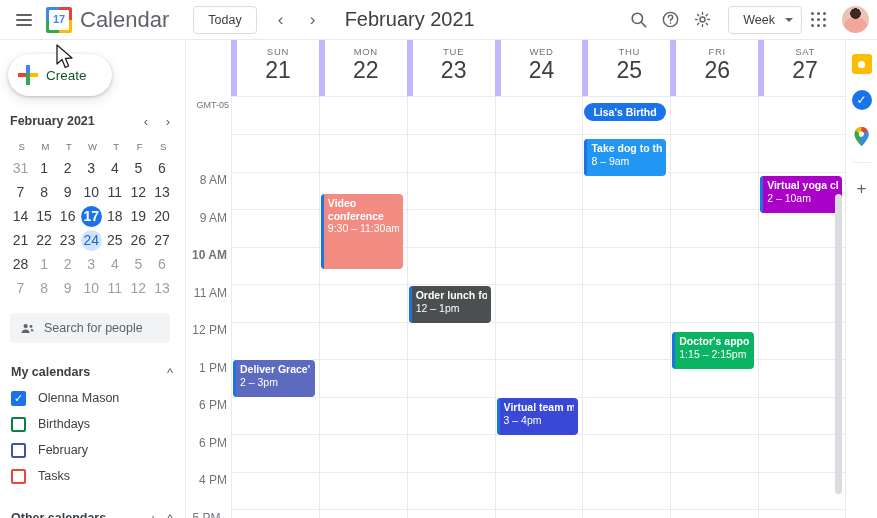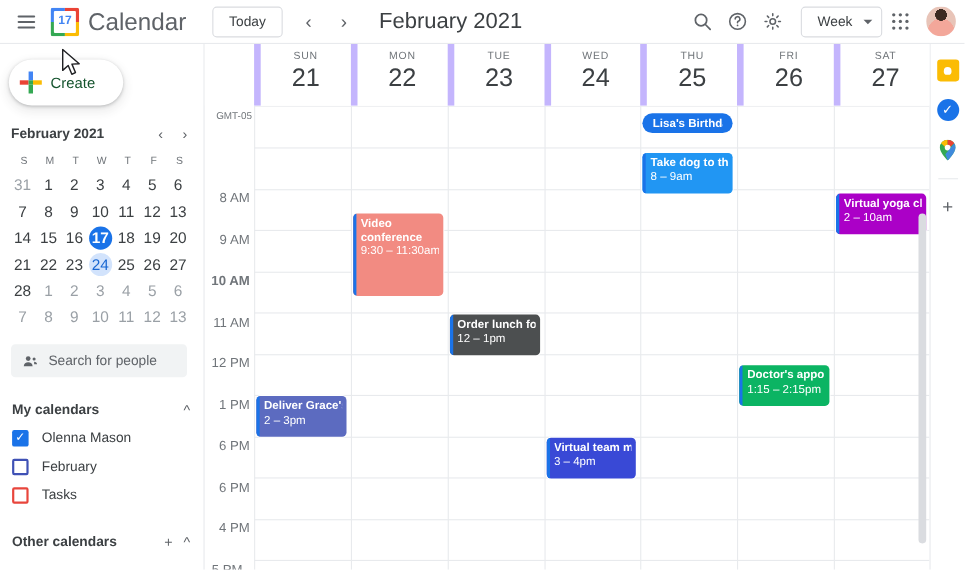--- a/index.html
+++ b/index.html
@@ -401,20 +401,24 @@
         <span class="sec-actions">
           <span class="sec-icon">^</span>
         </span>
       </div>
       <div id="my-cal-list">
           <div class="cal-row">
             <div class="cbox filled" style="background: rgb(26, 115, 232);">✓</div>
             <span class="cal-name">Olenna Mason</span>
           </div>
           <div class="cal-row">
+            <div class="cbox hollow" style="border: 2px solid rgb(11, 128, 67);"></div>
+            <span class="cal-name">Birthdays</span>
+          </div>
+          <div class="cal-row">
             <div class="cbox hollow" style="border: 2px solid rgb(63, 81, 181);"></div>
             <span class="cal-name">February</span>
           </div>
           <div class="cal-row">
             <div class="cbox hollow" style="border: 2px solid rgb(232, 69, 60);"></div>
             <span class="cal-name">Tasks</span>
           </div>
         </div>
     </div>
 

